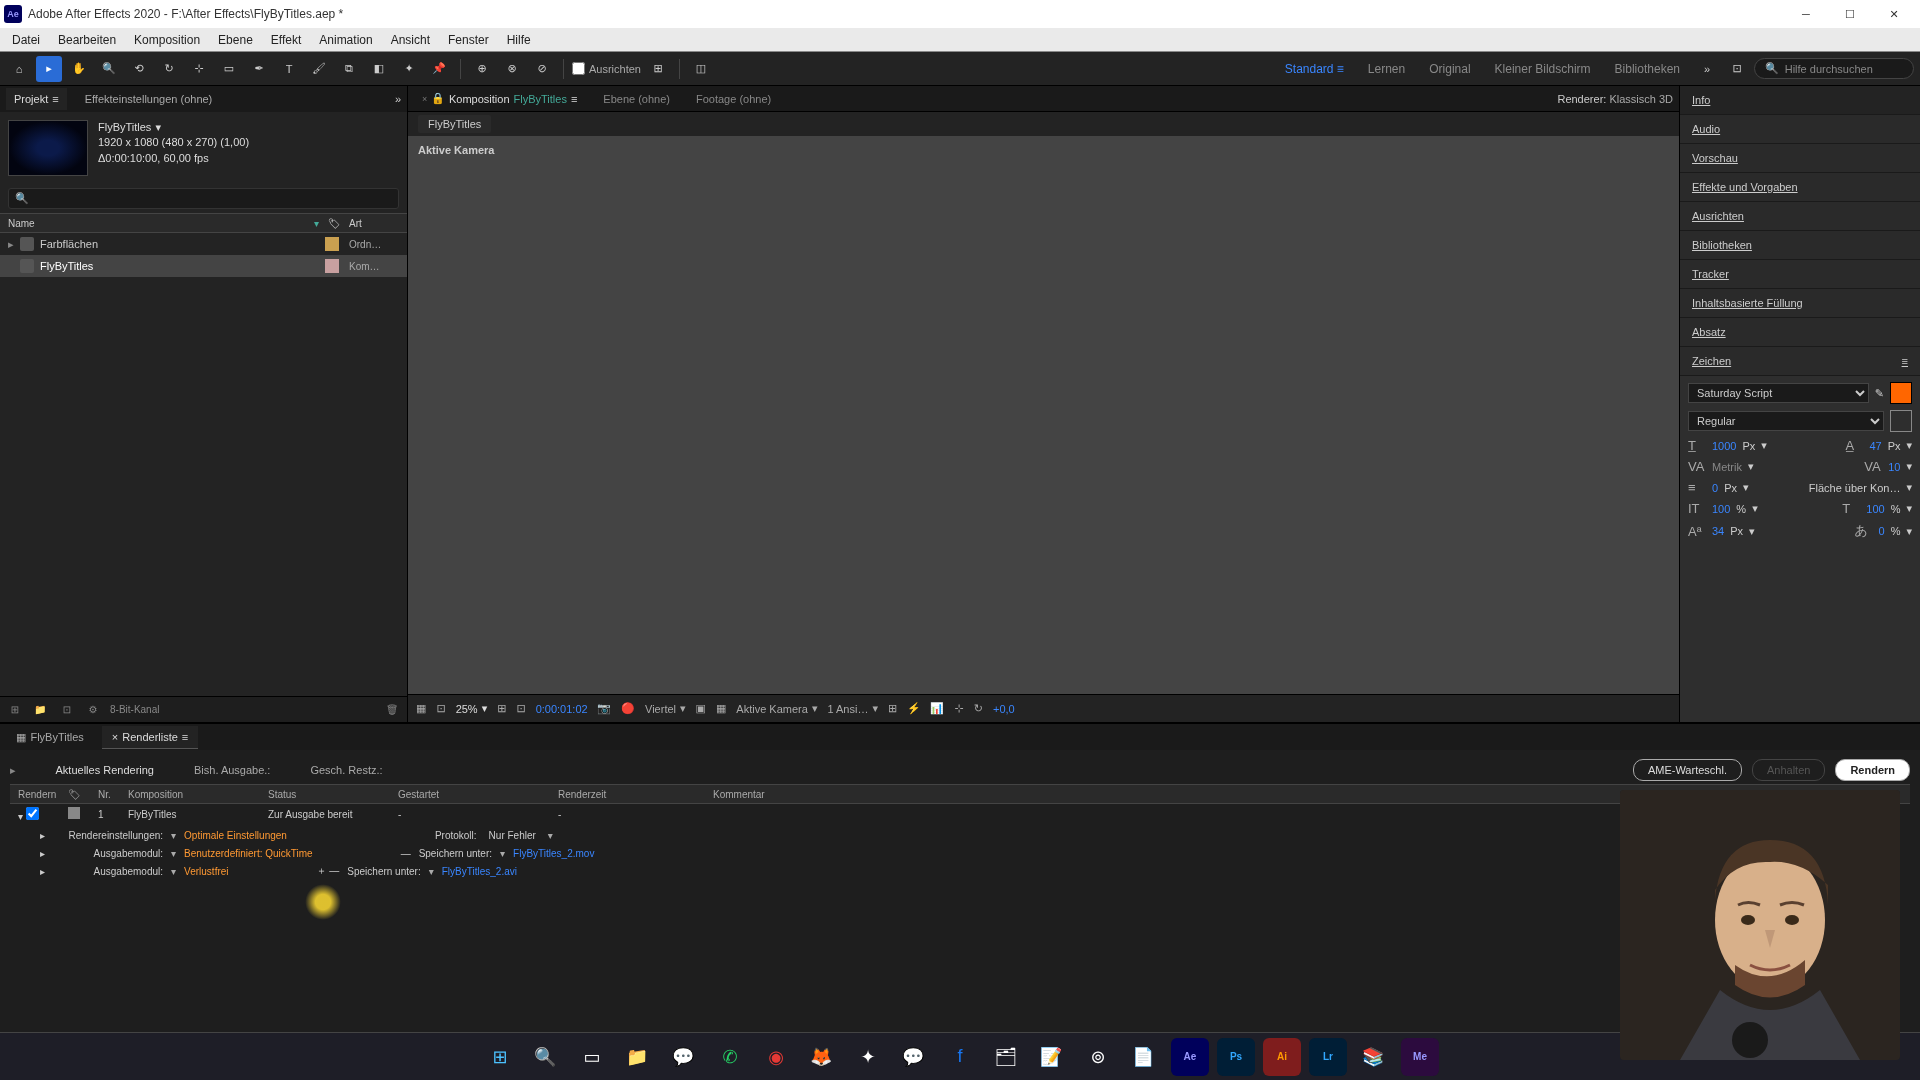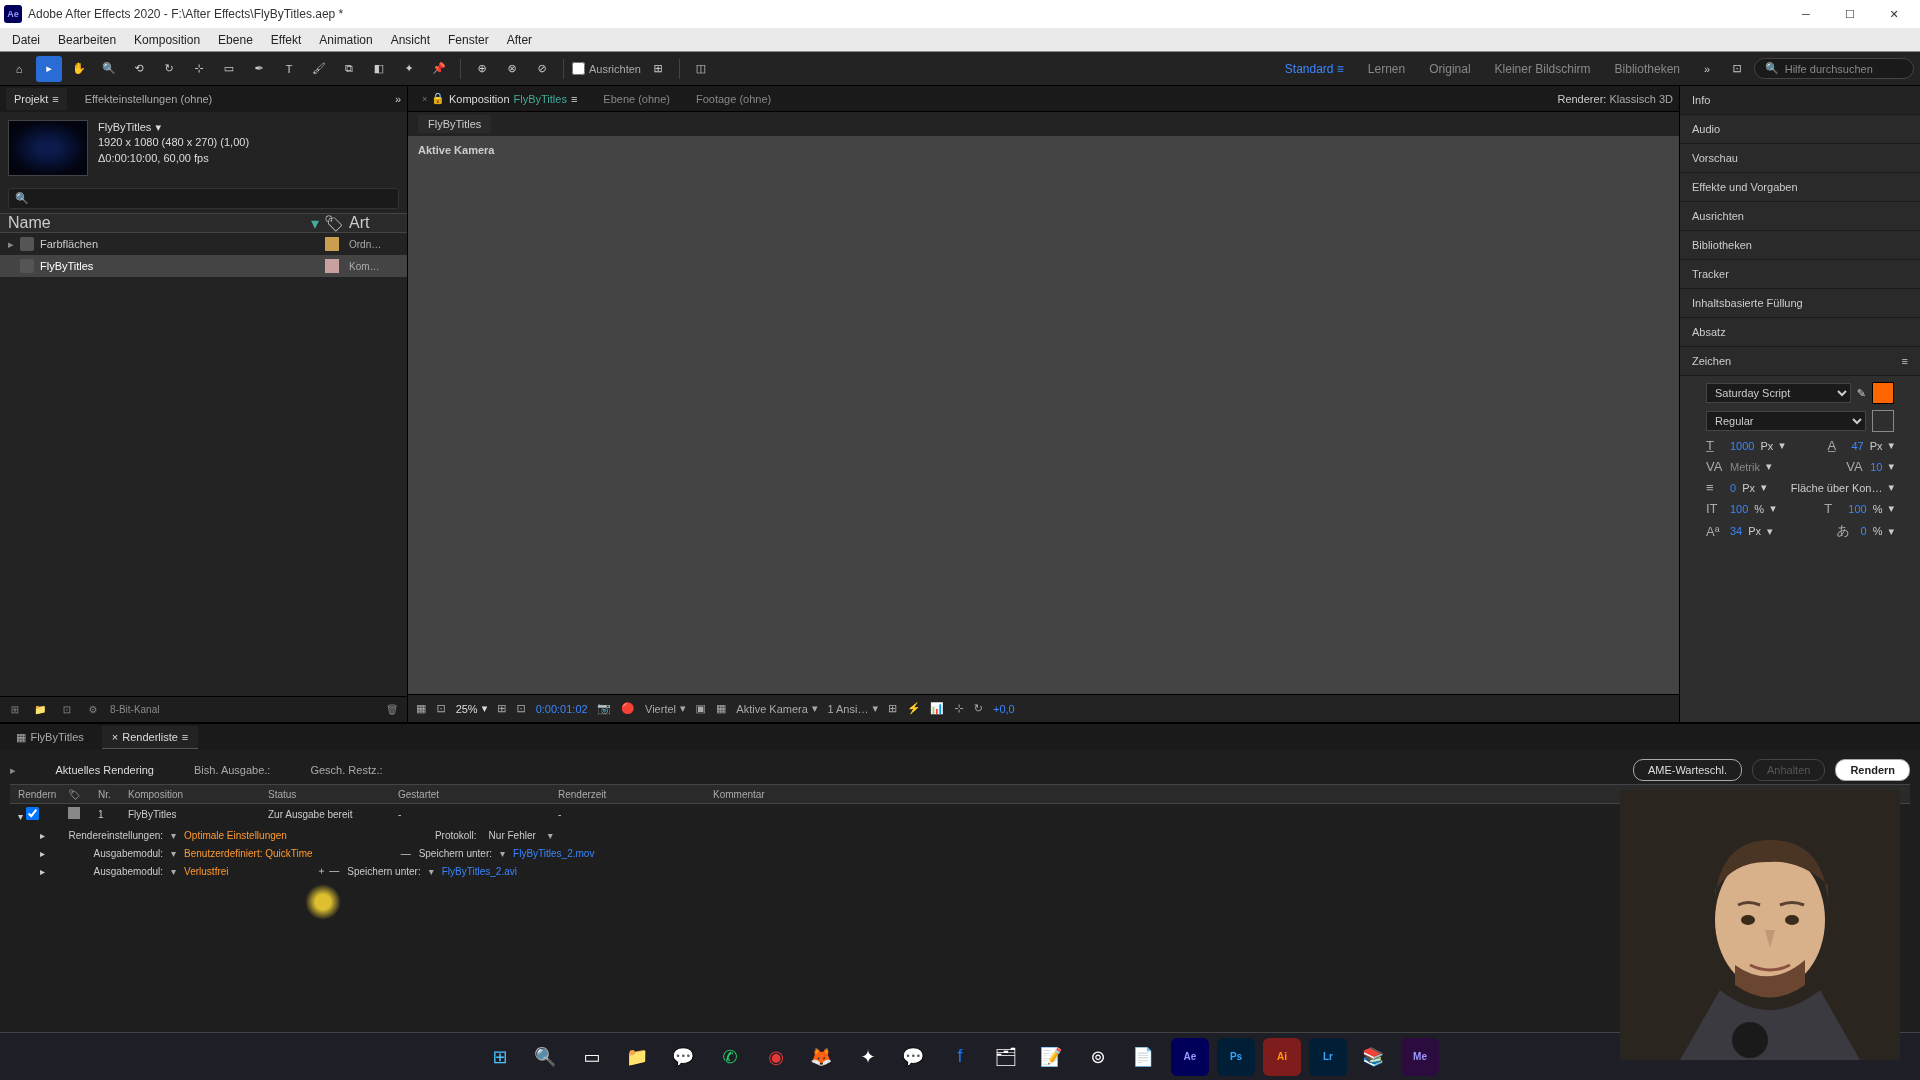--- a/index.html
+++ b/index.html
@@ -33,21 +33,21 @@
 
 .project-panel { width: 408px; background: #232323; border-right: 1px solid #000; display: flex; flex-direction: column; }
 .panel-tabs { height: 26px; background: #1a1a1a; display: flex; align-items: center; padding: 0 6px; gap: 10px; font-size: 11px; }
 .panel-tabs .tab { padding: 5px 8px; color: #aaa; display: flex; align-items: center; gap: 4px; }
 .panel-tabs .tab.active { background: #232323; color: #ddd; }
 .proj-header { display: flex; padding: 8px; gap: 10px; align-items: flex-start; }
 .proj-thumb { width: 80px; height: 56px; background: radial-gradient(ellipse at center, #0b1a4a 20%, #020410 70%); border: 1px solid #444; }
 .proj-info { font-size: 11px; color: #ddd; line-height: 1.4; }
 .proj-info .comp-name { display: flex; align-items: center; gap: 4px; }
 .proj-search { margin: 4px 8px; background: #1a1a1a; border: 1px solid #333; border-radius: 3px; padding: 3px 6px; color: #888; display: flex; align-items: center; gap: 6px; }
-.proj-cols { display: flex; height: 20px; background: #2a2a2a; border-top: 1px solid #444; border-bottom: 1px solid #444; font-size: 16px; align-items: center; padding: 0 8px; }
+.proj-cols { display: flex; height: 20px; background: #2a2a2a; border-top: 1px solid #444; border-bottom: 1px solid #444; font-size: 10px; align-items: center; padding: 0 8px; }
 .proj-cols .col-name { flex: 1; }
 .proj-cols .col-tag { width: 30px; text-align: center; }
 .proj-cols .col-art { width: 50px; }
 .proj-list { flex: 1; overflow: auto; }
 .proj-row { display: flex; height: 22px; align-items: center; padding: 0 8px; font-size: 11px; }
 .proj-row.selected { background: #444; color: #fff; }
 .proj-row .exp { width: 12px; color: #888; }
 .proj-row .ico { width: 14px; height: 14px; margin-right: 6px; background: #555; border-radius: 2px; }
 .proj-row .nm { flex: 1; }
 .proj-row .tag { width: 14px; height: 14px; background: #666; margin-right: 10px; }
@@ -71,23 +71,23 @@
 .viewer-text { font-size: 56px; font-weight: bold; letter-spacing: 14px; color: #c8d0e8; text-shadow: 0 0 20px rgba(80,120,200,0.6); font-family: Arial, sans-serif; }
 .viewer-footer { height: 28px; background: #232323; border-top: 1px solid #000; display: flex; align-items: center; padding: 0 8px; gap: 10px; font-size: 11px; color: #aaa; }
 .viewer-footer .vf-item { display: flex; align-items: center; gap: 4px; }
 .viewer-footer .dd { color: #aaa; }
 .viewer-footer .zoom { color: #ddd; }
 .viewer-footer .tc { color: #3a86ff; }
 .viewer-footer .exp { color: #3a86ff; }
 
 
 .right-panels { width: 240px; background: #232323; display: flex; flex-direction: column; font-size: 11px; }
-.right-panels .rp-item { height: 29px; display: flex; align-items: center; padding: 0 12px; color: #ccc; border-bottom: 1px solid #1a1a1a; background: #2a2a2a; }
+.right-panels .rp-item { height: 29px; display: flex; align-items: center; padding: 0 12px; color: #ccc; border-bottom: 1px solid #1a1a1a; background: #2a2a2a; text-decoration: underline; }
 .right-panels .rp-item.header { background: #232323; }
-.char-panel { padding: 6px 26px; background: #2e2e2e; flex: 1; }
+.char-panel { padding: 6px 8px; background: #2e2e2e; flex: 1; }
 .char-row { display: flex; align-items: center; gap: 6px; margin-bottom: 6px; }
 .char-row select, .char-row input { background: #1a1a1a; border: 1px solid #444; color: #ccc; font-size: 11px; padding: 2px 4px; }
 .char-row .swatch { width: 22px; height: 22px; background: #ff6600; border: 1px solid #000; }
 .char-row .val { color: #3a86ff; font-size: 11px; }
 .char-row .label-ic { width: 18px; color: #aaa; font-size: 13px; }
 
 
 .bottom { height: 308px; background: #1e1e1e; border-top: 2px solid #000; display: flex; flex-direction: column; position: relative; }
 .bottom-tabs { height: 26px; background: #1a1a1a; display: flex; align-items: center; padding: 0 6px; font-size: 11px; gap: 8px; }
 .bottom-tabs .btab { padding: 5px 10px; color: #aaa; display: flex; align-items: center; gap: 4px; }
@@ -143,21 +143,21 @@
 
 <div class="menubar">
   <div class="menu-item">Datei</div>
   <div class="menu-item">Bearbeiten</div>
   <div class="menu-item">Komposition</div>
   <div class="menu-item">Ebene</div>
   <div class="menu-item">Effekt</div>
   <div class="menu-item">Animation</div>
   <div class="menu-item">Ansicht</div>
   <div class="menu-item">Fenster</div>
-  <div class="menu-item">After</div>
+  <div class="menu-item">Hilfe</div>
 </div>
 
 <div class="toolbar">
   <div class="tool">⌂</div>
   <div class="tool active">▸</div>
   <div class="tool">✋</div>
   <div class="tool">🔍</div>
   <div class="tool">⟲</div>
   <div class="tool">↻</div>
   <div class="tool">⊹</div>

